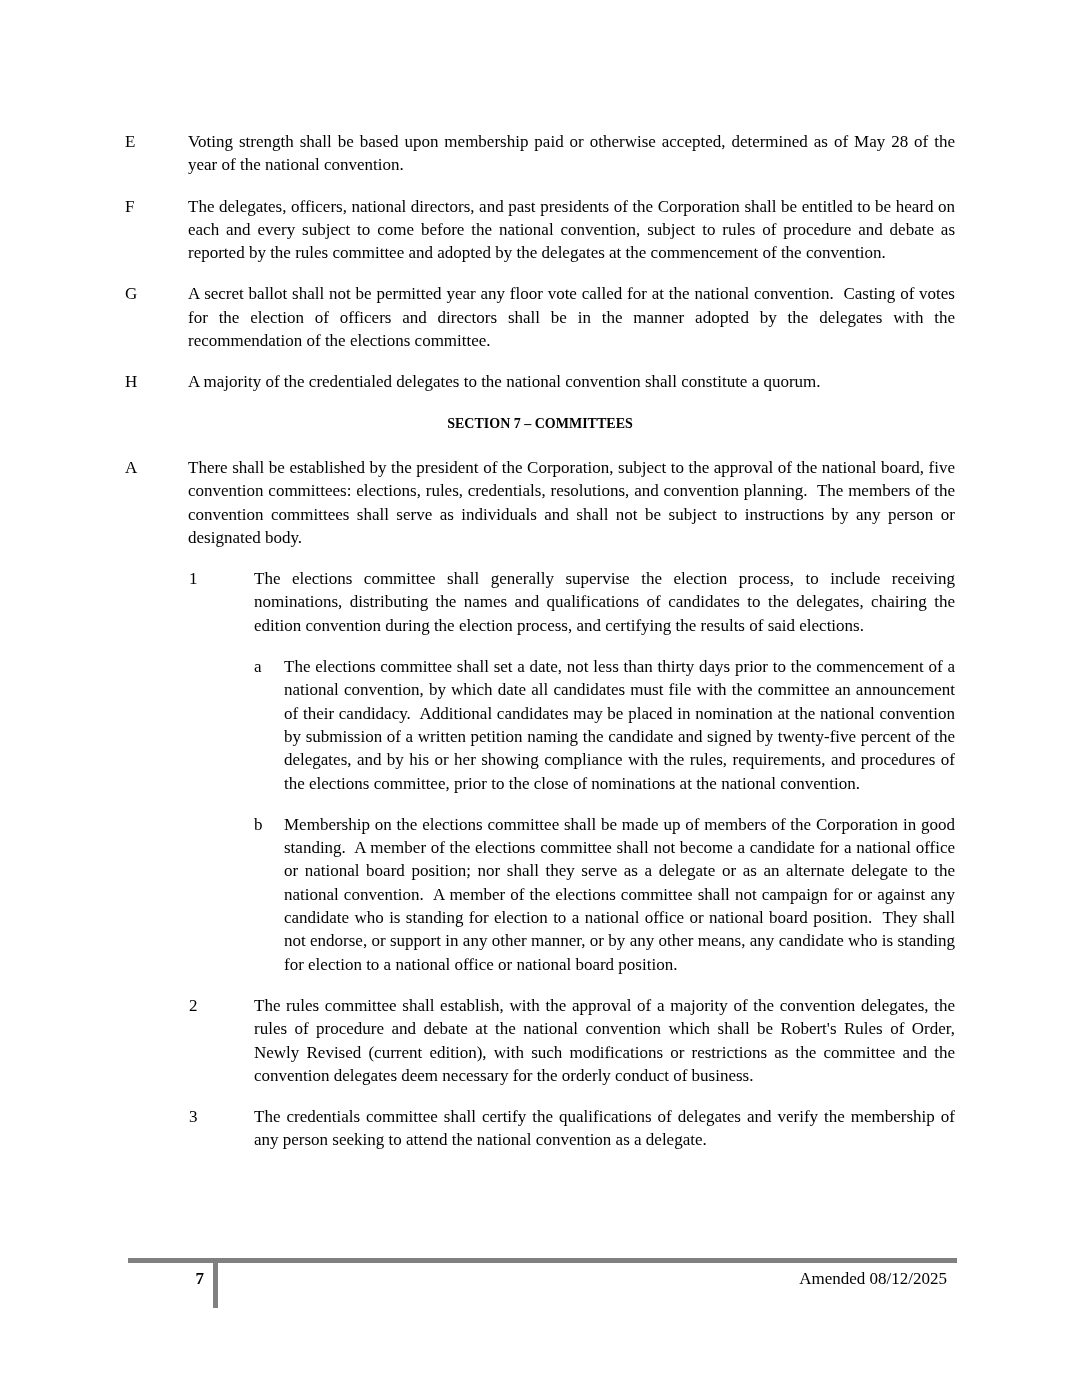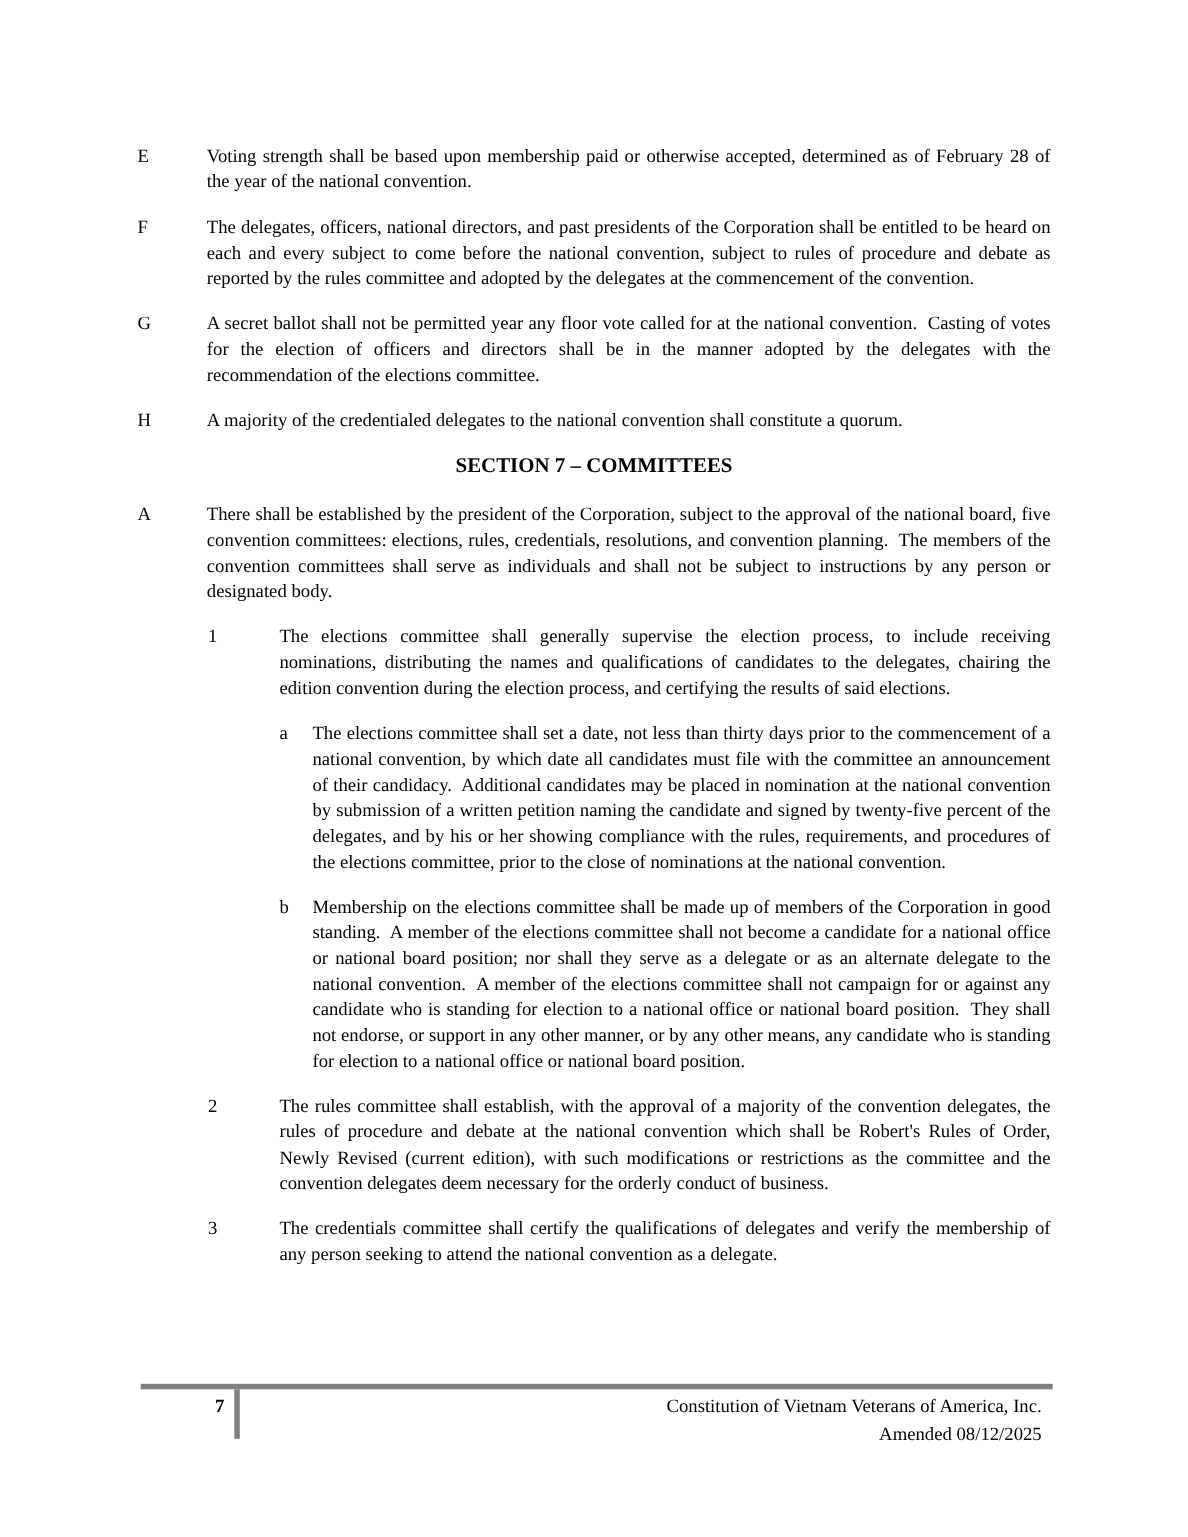--- a/index.html
+++ b/index.html
@@ -33,21 +33,21 @@
   .lvl3 { margin-left: 129px; }
   .lvl3 .marker { width: 30px; }
   .clause p {
     margin: 0;
     flex: 1;
     white-space: pre-wrap;
   }
   .heading {
     font-weight: bold;
     text-align: center;
-    font-size: 19px;
+    font-size: 14px;
     line-height: 23.3px;
     margin: 0 0 21px 0;
   }
   .footer {
     position: absolute;
     left: 128px;
     top: 1258px;
     width: 829px;
   }
   .footer-rule {
@@ -83,21 +83,21 @@
 </style>
 </head>
 <body>
 
 <div class="page">
 
   <main class="content">
 
     <div class="clause lvl1">
       <span class="marker">E</span>
-      <p>Voting strength shall be based upon membership paid or otherwise accepted, determined as of February 28 of the year of the national convention.</p>
+      <p>Voting strength shall be based upon membership paid or otherwise accepted, determined as of May 28 of the year of the national convention.</p>
     </div>
 
     <div class="clause lvl1">
       <span class="marker">F</span>
       <p>The delegates, officers, national directors, and past presidents of the Corporation shall be entitled to be heard on each and every subject to come before the national convention, subject to rules of procedure and debate as reported by the rules committee and adopted by the delegates at the commencement of the convention.</p>
     </div>
 
     <div class="clause lvl1">
       <span class="marker">G</span>
       <p>A secret ballot shall not be permitted year any floor vote called for at the national convention.  Casting of votes for the election of officers and directors shall be in the manner adopted by the delegates with the recommendation of the elections committee.</p>
@@ -141,19 +141,18 @@
     </div>
 
   </main>
 
   <footer class="footer">
     <div class="footer-rule"></div>
     <div class="footer-body">
       <div class="footer-pagenum">7</div>
       <div class="footer-vbar"></div>
       <div class="footer-text">
-        <div>Constitution of Vietnam Veterans of America, Inc.</div>
         <div>Amended 08/12/2025</div>
       </div>
     </div>
   </footer>
 
 </div>
 
 </body></html>

